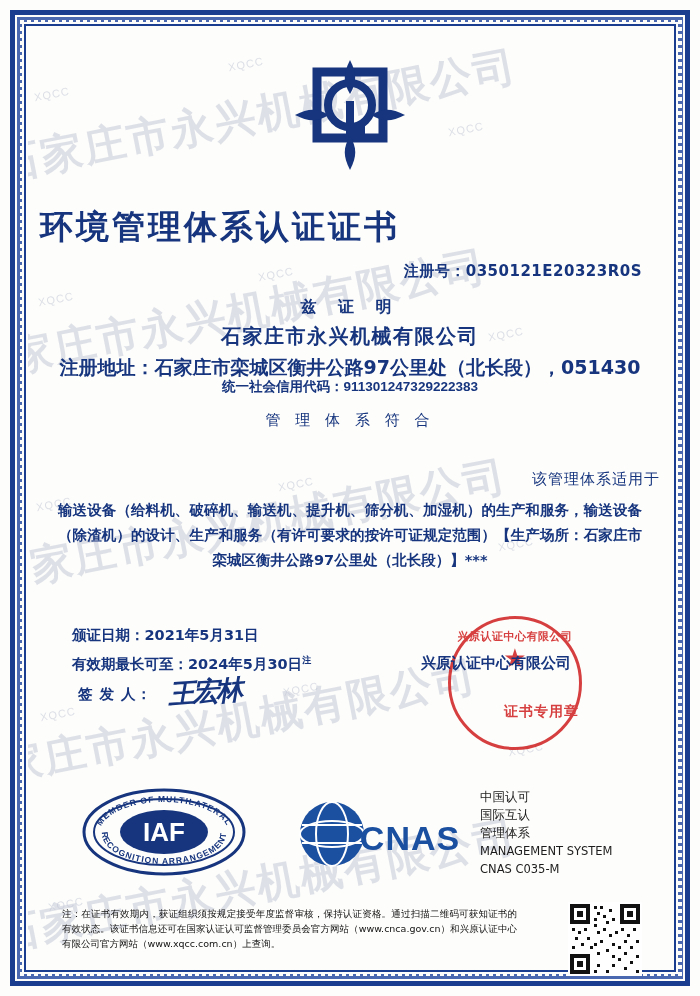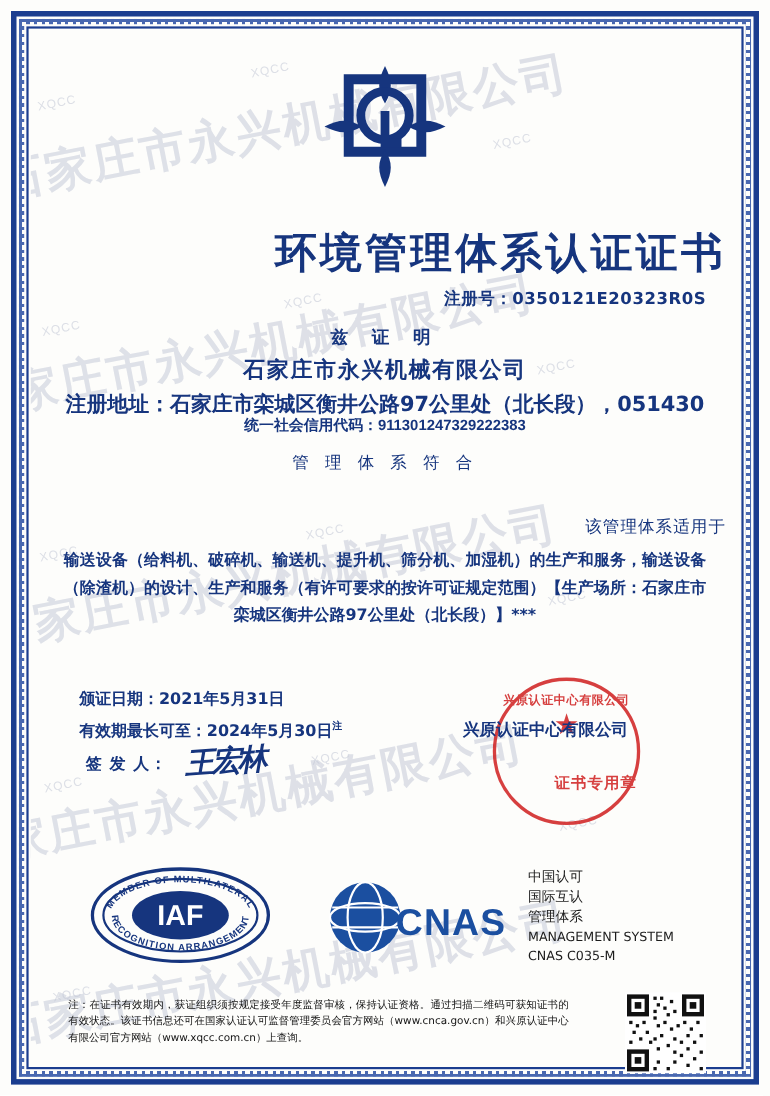--- a/index.html
+++ b/index.html
@@ -98,23 +98,23 @@
   .logo {
     width: 126px;
     height: 118px;
     position: relative;
   }
   .logo svg { display: block; }
 
   .title {
     position: absolute;
     left: 0; right: 0; top: 165px;
-    text-align: right;
-    font-family: "DejaVu Sans", sans-serif;
-    font-size: 38px;
+    text-align: left;
+    font-family: "DejaVu Sans", sans-serif;
+    font-size: 33px;
     font-weight: 700;
     color: #16357e;
     letter-spacing: 3px;
   }
 
   .reg-no {
     position: absolute;
     right: 18px;
     top: 222px;
     font-family: "DejaVu Sans", sans-serif;

